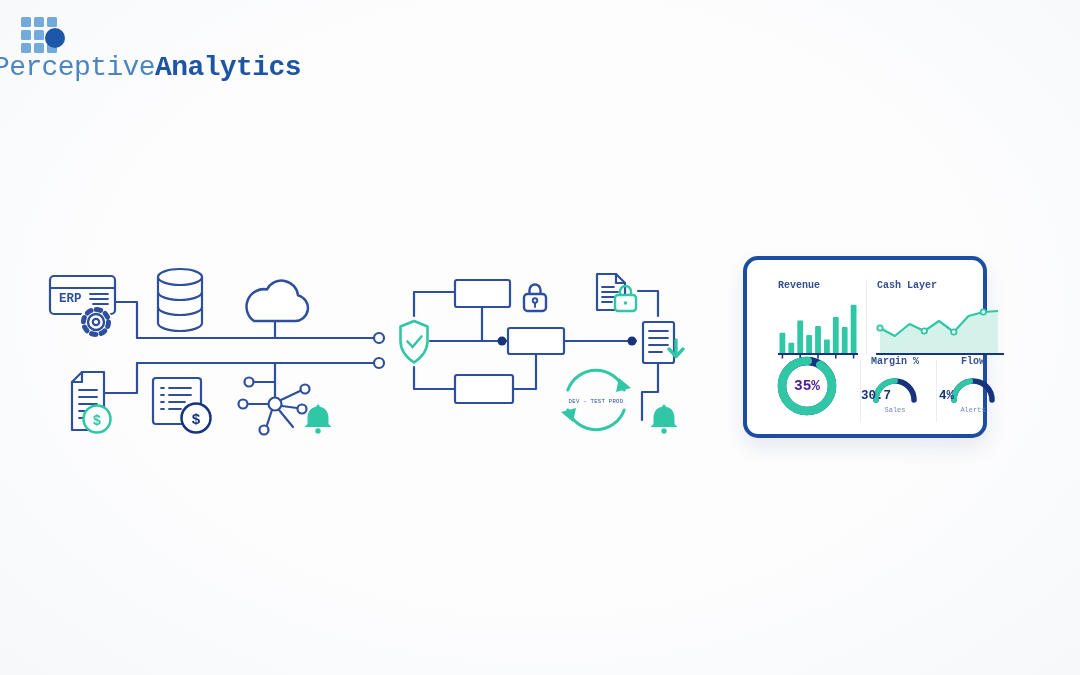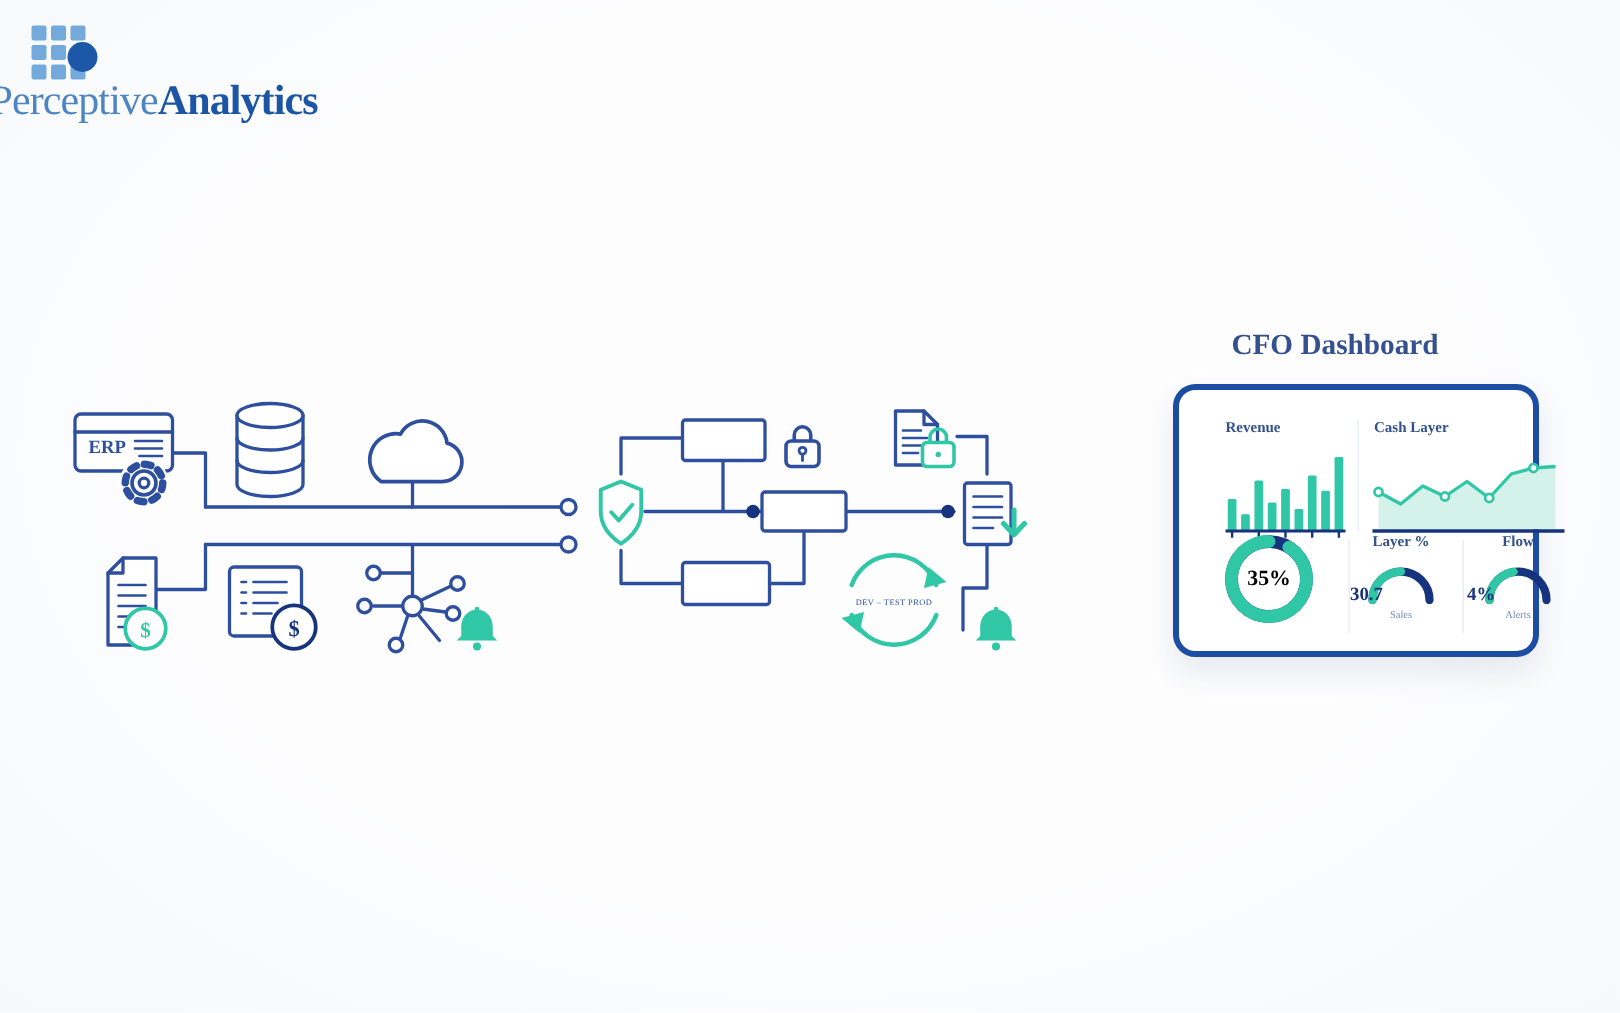--- a/index.html
+++ b/index.html
@@ -1,39 +1,39 @@
 <!DOCTYPE html>
 <html><head>
 <meta charset="utf-8">
 <style>
   html,body{margin:0;padding:0;}
   .canvas{position:relative;width:1080px;height:675px;overflow:hidden;
     background:radial-gradient(ellipse at 50% 45%, #fdfdfe 55%, #f6f8fa 100%);
-    font-family:Liberation Serif, serif;}
+    font-family:Liberation Mono, monospace;}
   
   .logo-grid{position:absolute;left:21px;top:17px;width:40px;height:40px;}
   .logo-sq{position:absolute;width:10px;height:10px;background:#74a9db;border-radius:1.5px;}
   .logo-dot{position:absolute;left:45px;top:28px;width:20px;height:20px;border-radius:50%;background:#1d57a8;}
   .logo-text{position:absolute;left:-7px;top:52px;font-size:28px;letter-spacing:-0.6px;white-space:nowrap;}
   .brand-light{color:#4d84c2;font-weight:400;}
   .brand-bold{color:#1d55a5;font-weight:700;}
   
   .sec-title{position:absolute;top:220px;font-size:19.5px;font-weight:600;color:#35508f;text-align:center;}
   #t1{left:58px;width:240px;} #t2{left:398px;width:270px;} #t3{left:770px;width:240px;}
   
   .diagram{position:absolute;left:0;top:0;}
   
   .card{position:absolute;left:743px;top:256px;width:244px;height:182px;box-sizing:border-box;
     background:#fff;border:4px solid #1c4da3;border-radius:15px;
-    box-shadow:0 10px 20px rgba(30,60,120,0.10);margin-left:39px;}
+    box-shadow:0 10px 20px rgba(30,60,120,0.10);}
   .panel-label{position:absolute;font-size:10px;font-weight:600;color:#33518f;}
   .divider{position:absolute;background:#e9edf4;}
   .donut-wrap{position:absolute;left:29px;top:95px;width:62px;height:62px;}
   .donut-val{position:absolute;left:29px;top:95px;width:62px;height:62px;display:flex;align-items:center;justify-content:center;
-    font-size:14.5px;font-weight:700;color:#000000;}
+    font-size:14.5px;font-weight:700;color:#4c1d95;}
   .gauge-wrap{position:absolute;width:48px;height:30px;}
   .gauge-val{position:absolute;width:68px;top:129px;text-align:left;font-size:12.5px;font-weight:700;color:#16337e;}
   .gauge-sub{position:absolute;width:88px;top:146px;text-align:center;font-size:7px;color:#7289bd;}
   .glabel{width:88px;text-align:center;}
 </style>
 </head>
 <body>
 
 <div class="canvas">
 
@@ -47,21 +47,20 @@
       <div class="logo-sq" style="left:0;top:26px"></div>
         <div class="logo-sq" style="left:13px;top:26px"></div>
         <div class="logo-sq" style="left:26px;top:26px"></div>
     </div>
     <div class="logo-dot"></div>
     <div class="logo-text">
       <span class="brand-light">Perceptive</span><span class="brand-bold">Analytics</span>
     </div>
   </div>
 
-  <div id="t3" class="sec-title">CFO Dashboard</div>
 
   <svg class="diagram" width="1080" height="675" viewBox="0 0 1080 675">
     <g fill="none" stroke="#2e4f9e" stroke-width="2.2" stroke-linejoin="round" stroke-linecap="round">
 
       <g>
         <path d="M115,302 H137 V338"></path>
         <path d="M137,338 H374"></path>
         <path d="M275,322 V338"></path>
         <path d="M105,393 H137 V363"></path>
         <path d="M137,363 H374"></path>
@@ -237,21 +236,21 @@
     <div class="divider" style="left:189px;top:100px;width:1px;height:62px"></div>
 
     <div class="donut-wrap">
       <svg width="62" height="62" viewBox="0 0 62 62">
         <circle cx="31" cy="31" r="25" fill="none" stroke="#16337e" stroke-width="8.5"></circle>
         <circle id="donut-teal" cx="31" cy="31" r="25" fill="none" stroke="#2fc7a5" stroke-width="8.5" stroke-linecap="round" transform="rotate(-58 31 31)" stroke-dasharray="142.9 157.1"></circle>
       </svg>
     </div>
     <div class="donut-val">35%</div>
 
-    <div class="panel-label glabel" style="left:104px;top:96px">Layer %</div>
+    <div class="panel-label glabel" style="left:104px;top:96px">Margin %</div>
     <div class="gauge-wrap" style="left:124px;top:113px">
       <svg width="48" height="30" viewBox="0 0 48 30">
         <path d="M5,27 A19,19 0 0 1 43,27" fill="none" stroke="#16337e" stroke-width="5.5" stroke-linecap="round"></path>
         <path id="margin-teal" d="M5,27 A19,19 0 0 1 43,27" fill="none" stroke="#2fc7a5" stroke-width="5.5" stroke-linecap="round" stroke-dasharray="29.8 119.4"></path>
       </svg>
     </div>
     <div class="gauge-val" style="left:114px">30.7</div>
     <div class="gauge-sub" style="left:104px">Sales</div>
 
     <div class="panel-label glabel" style="left:182px;top:96px">Flow</div>

